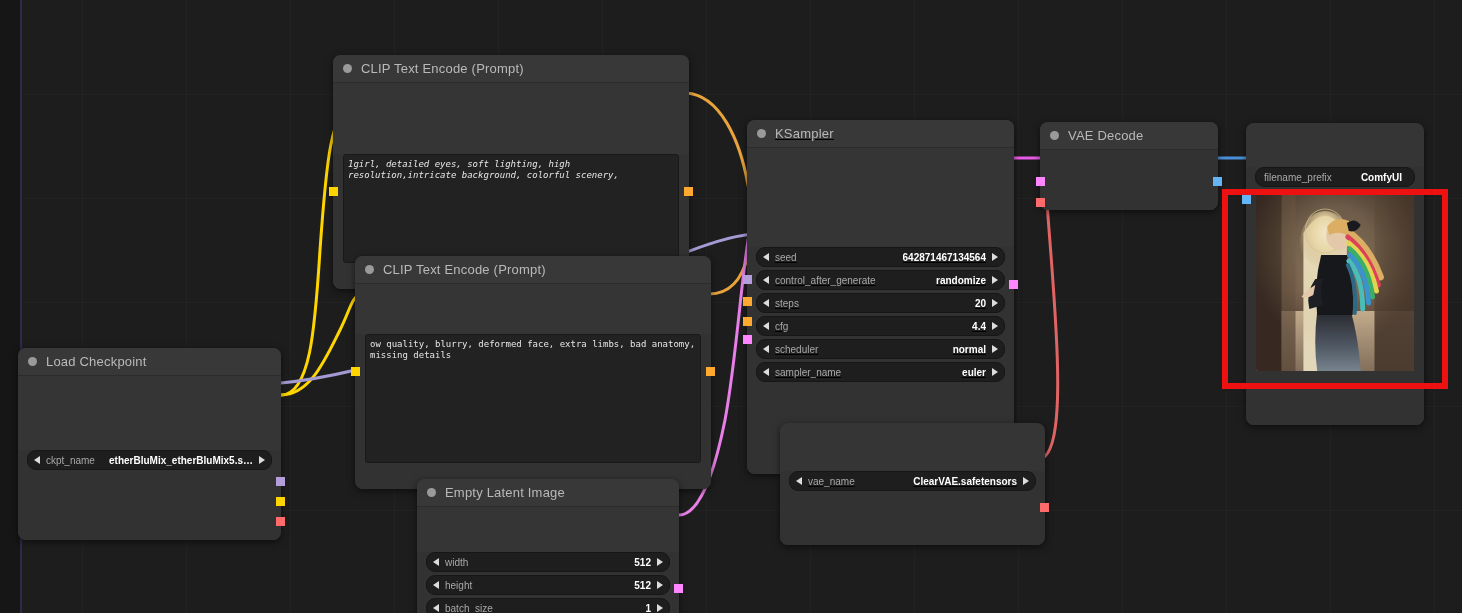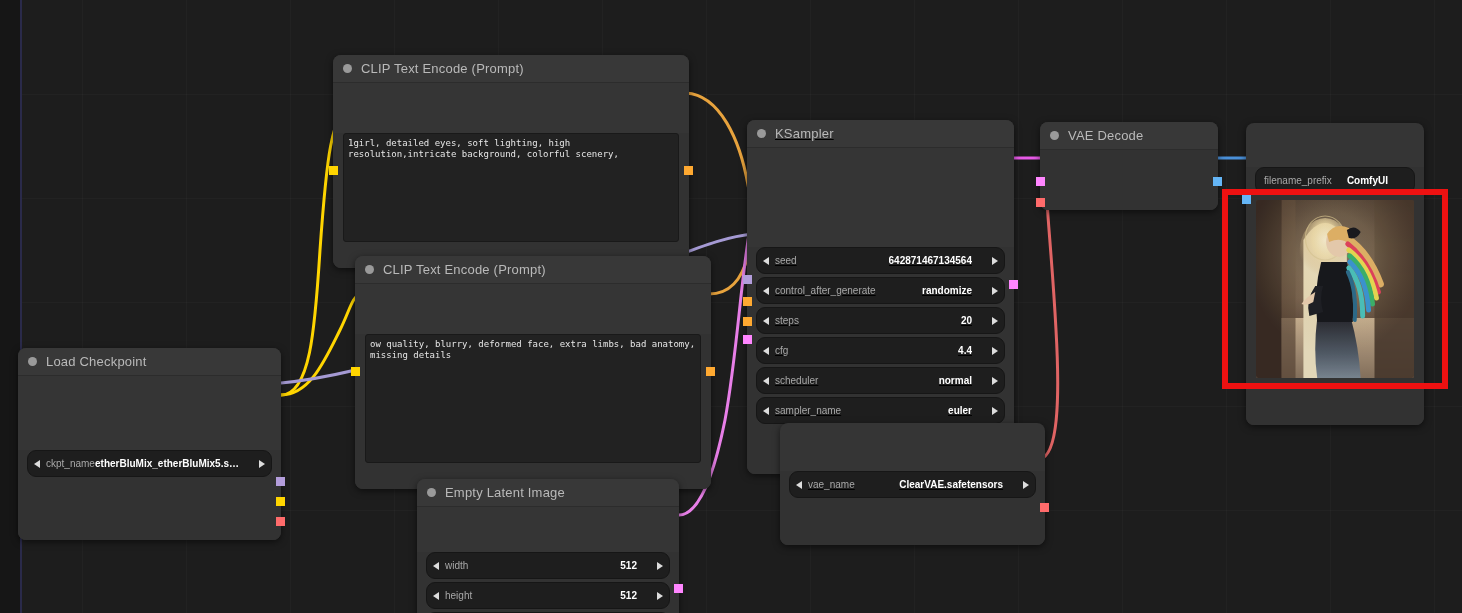--- a/index.html
+++ b/index.html
@@ -83,21 +83,21 @@
     line-height: 11px;
     padding: 4px 3px 4px 4px;
     overflow: hidden;
     white-space: pre-wrap;
     word-break: break-word;
   }
 
   .widgets { padding: 0 9px; margin-top: 8px; }
   .widget {
     position: relative;
-    height: 27px;
+    height: 20px;
     margin-bottom: 3px;
     background: #1e1e1e;
     border: 1px solid #161616;
     border-radius: 9px;
     display: flex;
     align-items: center;
     padding: 0 6px;
     box-sizing: border-box;
   }
   .widget .arrow {
@@ -112,21 +112,21 @@
     color: #a8a8a8;
     font-size: 10px;
     margin-left: 6px;
     white-space: nowrap;
   }
   .widget .wval {
     color: #ffffff;
     font-size: 10px;
     font-weight: bold;
     margin-left: auto;
-    margin-right: 20px;
+    margin-right: 6px;
     white-space: nowrap;
     overflow: hidden;
     text-overflow: ellipsis;
     max-width: 150px;
   }
 
   .preview {
     position: relative;
     margin: 6px 10px 4px 10px;
     border-radius: 2px;
@@ -167,21 +167,21 @@
   </svg>
 
   <div class="node" style="left:333px; top:55px; width:356px;">
     <div class="node-title">
       <span class="title-dot"></span>
       <span>CLIP Text Encode (Prompt)</span>
     </div>
     <div class="node-body" style="height:127px;">
       <span class="slot in" style="top:33px; background:#ffd500;"></span>
       <span class="slot out" style="top:33px; background:#ffa931;"></span>
-      <div class="textbox" style="height:99px; margin-top:50px;">1girl, detailed eyes, soft lighting, high resolution,intricate background, colorful scenery,</div>
+      <div class="textbox" style="height:99px; margin-top:71px;font-style:italic;">1girl, detailed eyes, soft lighting, high resolution,intricate background, colorful scenery,</div>
     </div>
   </div>
 
   <div class="node" style="left:355px; top:256px; width:356px;">
     <div class="node-title">
       <span class="title-dot"></span>
       <span>CLIP Text Encode (Prompt)</span>
     </div>
     <div class="node-body" style="height:147px;">
       <span class="slot in" style="top:33px; background:#ffd500;"></span>

